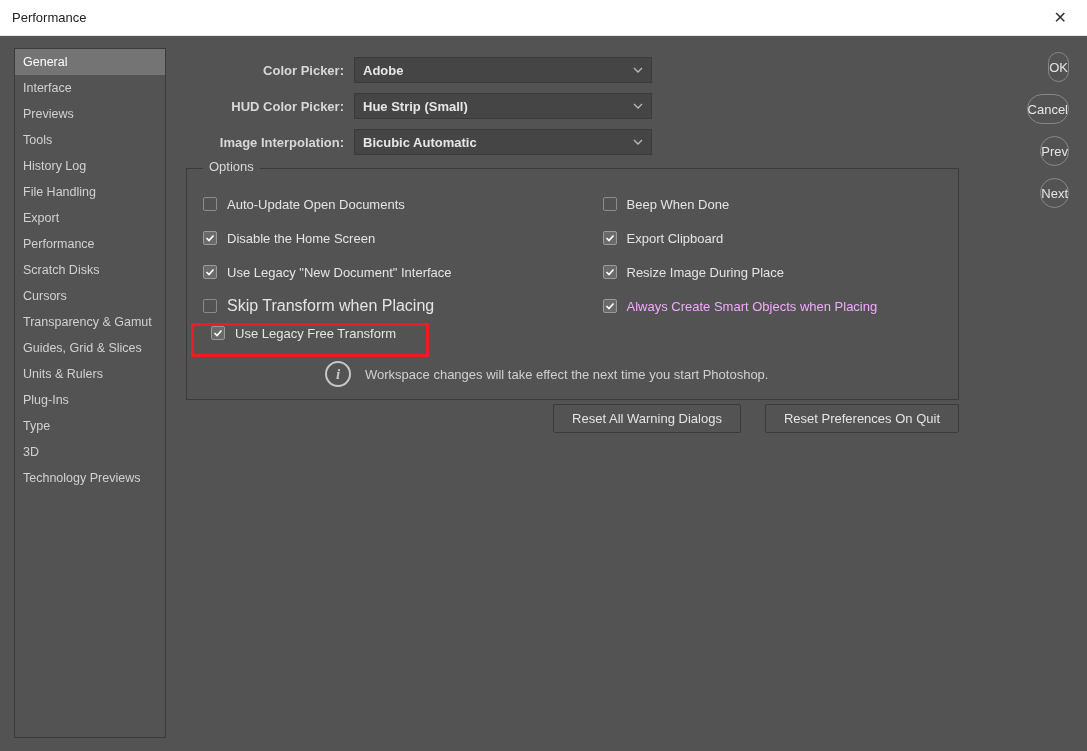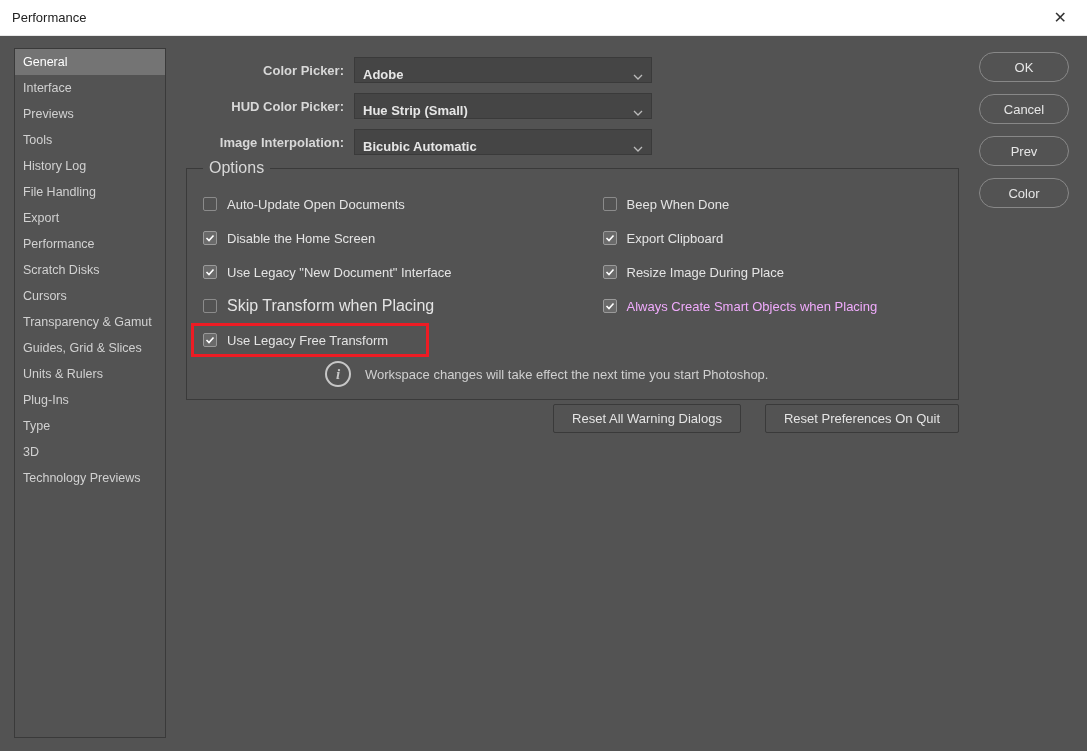--- a/index.html
+++ b/index.html
@@ -6,37 +6,37 @@
   body { width: 1087px; height: 751px; background: #fff; overflow: hidden; }
   .titlebar { height: 36px; background: #fff; display: flex; align-items: center; padding: 0 12px; justify-content: space-between; color: #222; font-size: 13px; border-bottom: 1px solid #e8e8e8; }
   .close-x { font-size: 16px; color: #333; cursor: pointer; padding: 4px 8px; }
   .dialog-body { background: #535353; height: 715px; display: flex; padding: 12px 12px 12px 0; gap: 10px; }
   .sidebar { width: 152px; margin-left: 14px; border: 1px solid #3a3a3a; background: #535353; height: 690px; }
   .sidebar-item { color: #d1d1d1; font-size: 12.5px; padding: 6px 8px; cursor: pointer; }
   .sidebar-item.selected { background: #747474; color: #fff; }
   .main { flex: 1; padding: 4px 10px 0 10px; }
   .form-row { display: flex; align-items: center; height: 36px; gap: 10px; font-weight: bold; }
   .form-label { width: 158px; text-align: right; color: #d8d8d8; font-size: 13px; }
-  .select { flex: 0 0 298px; height: 26px; background: #454545; border: 1px solid #3a3a3a; color: #e6e6e6; font-size: 13px; padding: 0 8px; display: flex; align-items: flex-end; justify-content: space-between; cursor: pointer; }
+  .select { flex: 0 0 298px; height: 26px; background: #454545; border: 1px solid #3a3a3a; color: #e6e6e6; font-size: 13px; padding: 0 8px; display: flex; align-items: center; justify-content: space-between; cursor: pointer; }
   .select svg { width: 10px; height: 10px; }
   .options-box { border: 1px solid #3a3a3a; margin-top: 8px; padding: 18px 16px 12px 16px; position: relative; }
-  .options-legend { position: absolute; top: -10px; left: 16px; background: #535353; padding: 0 6px; color: #d8d8d8; font-size: 16px; }
+  .options-legend { position: absolute; top: -10px; left: 16px; background: #535353; padding: 0 6px; color: #d8d8d8; font-size: 13px; }
   .options-columns { display: flex; gap: 60px; }
   .options-col { flex: 1; }
   .check-row { display: flex; align-items: center; height: 34px; gap: 10px; color: #e4e4e4; font-size: 13px; }
   .checkbox { width: 14px; height: 14px; border: 1px solid #8b8b8b; border-radius: 2px; display: flex; align-items: center; justify-content: center; cursor: pointer; flex-shrink: 0; }
   .checkbox.checked { background: #6a6a6a; border-color: #9a9a9a; }
   .checkbox.checked svg { display: block; }
   .checkbox svg { display: none; width: 10px; height: 10px; }
-  .highlight-box { border: 3px solid #ed1c24; margin-left: -12px; padding-left: 9px; padding-right: 20px; height: 34px; display: flex; align-items: center; gap: 10px; width: 238px; }
+  .highlight-box { border: 3px solid #ed1c24; margin-left: -12px; padding-left: 17px; padding-right: 20px; height: 34px; display: flex; gap: 10px; width: 238px; }
   .info-row { display: flex; align-items: center; gap: 14px; margin-top: 4px; padding-left: 122px; color: #d0d0d0; font-size: 13px; }
   .info-icon { width: 26px; height: 26px; border: 2px solid #c7c7c7; border-radius: 50%; display: flex; align-items: center; justify-content: center; color: #c7c7c7; font-style: italic; font-family: Georgia, serif; font-weight: bold; font-size: 15px; flex-shrink: 0; }
   .reset-row { display: flex; gap: 24px; margin-top: 4px; justify-content: flex-end; }
   .reset-btn { background: #535353; border: 1px solid #3a3a3a; color: #e4e4e4; font-size: 13px; padding: 6px 18px; cursor: pointer; border-radius: 2px; }
-  .side-buttons { width: 90px; display: flex; flex-direction: column; gap: 12px; padding-top: 4px; margin-right: 6px; }
+  .side-buttons { width: 90px; display: flex; flex-direction: column; gap: 12px; padding-top: 4px; margin-right: 6px; align-items: flex-end; }
   .side-btn { height: 30px; border: 1px solid #888; background: transparent; border-radius: 15px; color: #e6e6e6; font-size: 13px; cursor: pointer; display: flex; align-items: center; justify-content: center; }
 </style>
 </head>
 <body>
 
 <div class="titlebar">
   <span>Performance</span>
   <span class="close-x">✕</span>
 </div>
 
@@ -172,16 +172,16 @@
       <button class="reset-btn">Reset All Warning Dialogs</button>
       <button class="reset-btn">Reset Preferences On Quit</button>
     </div>
 
   </div>
 
   <div class="side-buttons">
     <div class="side-btn">OK</div>
     <div class="side-btn">Cancel</div>
     <div class="side-btn">Prev</div>
-    <div class="side-btn">Color</div>
+    <div class="side-btn">Next</div>
   </div>
 
 </div>
 
 </body></html>

